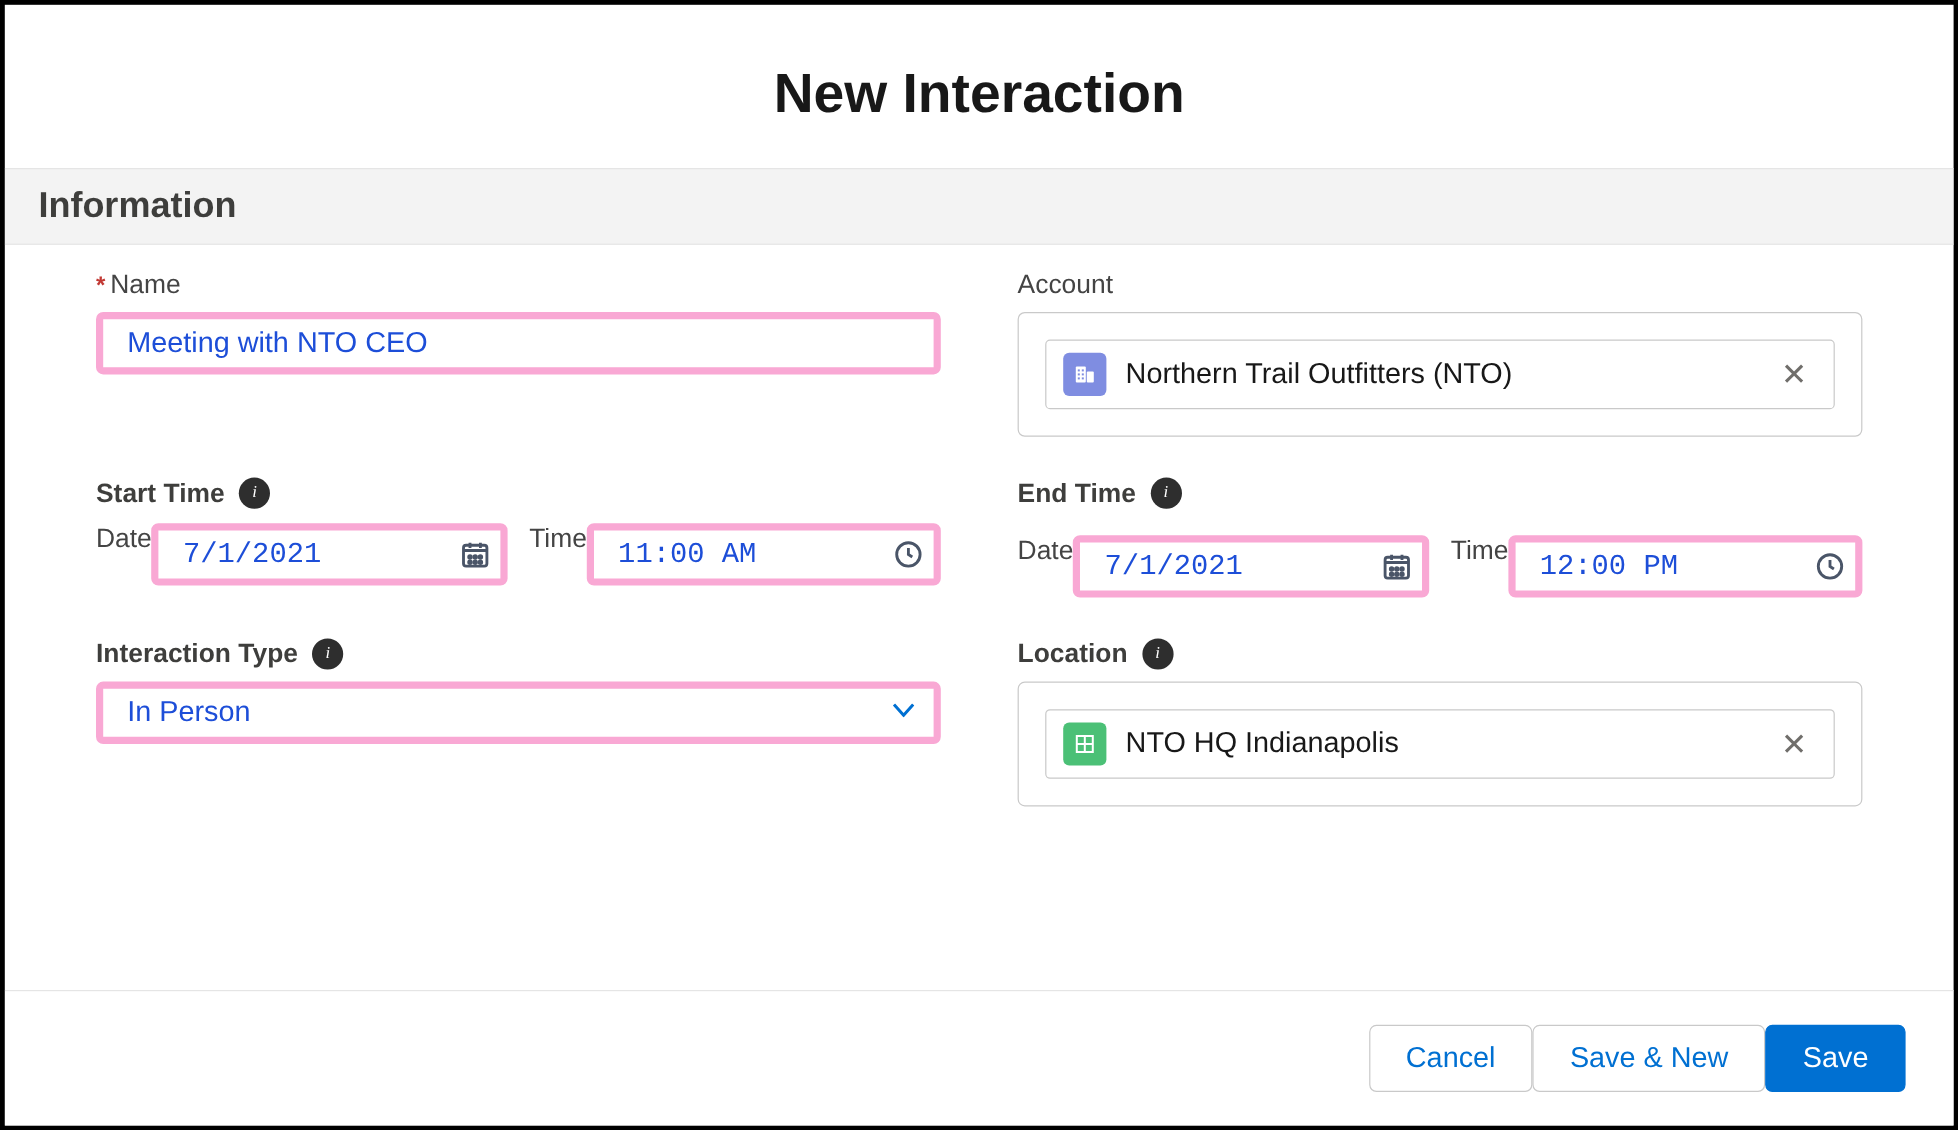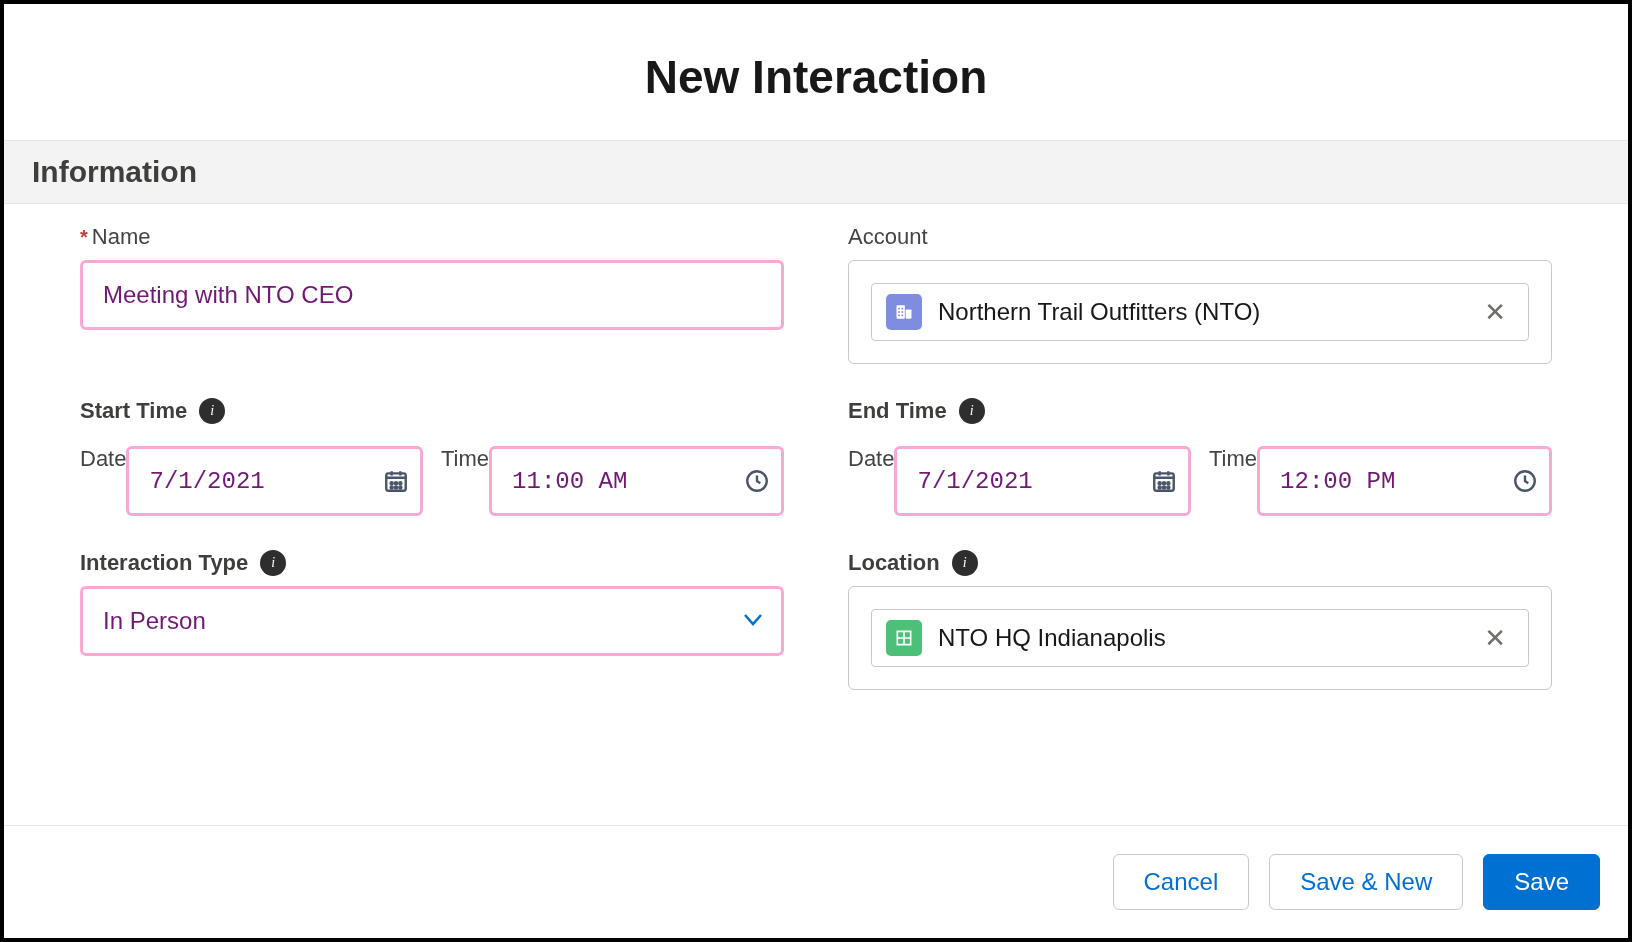--- a/index.html
+++ b/index.html
@@ -53,26 +53,26 @@
   .info-icon {
     width: 26px; height: 26px; border-radius: 50%;
     background: #2e2e2e; color: #fff;
     display: inline-flex; align-items: center; justify-content: center;
     font-size: 14px;
     font-family: Georgia, serif;
     font-style: italic;
     user-select: none;
   }
   .text-input {
-    height: 70px;
-    border: 3px solid #f9a8d4;
+    height: 52px;
+    border: 6px solid #f9a8d4;
     border-radius: 6px;
     padding: 0 20px;
     font-size: 24px;
-    color: #701a75;
+    color: #1d4ed8;
     background: #fff;
   }
 
   .lookup-wrap {
     border: 1px solid #c9c9c9;
     border-radius: 6px;
     padding: 22px;
     background:#fff;
   }
   .pill {
@@ -113,22 +113,22 @@
   }
 
   .select-wrap { position:relative; }
   .select-wrap .text-input { width:100%; padding-right:54px; cursor:pointer;}
   .select-caret {
     position:absolute; right:22px; top:50%; transform:translateY(-50%);
   }
 
   .footer {
     border-top: 1px solid #e5e5e5;
-    padding: 28px 28px;
-    display:flex; justify-content:flex-end; gap:20px;
+    padding: 28px 40px;
+    display:flex; justify-content:flex-end; 
     background:#fff;
   }
   .btn {
     height: 56px;
     padding: 0 30px;
     font-size: 24px;
     border-radius: 6px;
     border: 1px solid #c9c9c9;
     background: #fff;
     color: #0070d2;
@@ -178,21 +178,21 @@
                 <rect x="9" y="15" width="2" height="2" fill="#7f8de1"></rect>
               </svg>
           </span>
           <span class="pill-label">Northern Trail Outfitters (NTO)</span>
           <button class="pill-clear">✕</button>
         </div>
       </div>
     </div>
 
     <div class="field">
-      <div class="label-row" style="margin-bottom:22px;">
+      <div class="label-row" style="margin-bottom:12px;">
         <span class="label label-bold">Start Time</span>
         <span class="info-icon">i</span>
       </div>
       <div class="dt-row">
         <div class="dt-col">
           <span class="sublabel">Date</span>
           <div class="input-with-icon">
             <input class="text-input" value="7/1/2021" style="">
             <span class="trail-icon">
               <svg width="26" height="26" viewBox="0 0 24 24" fill="none" stroke="#4a5568" stroke-width="2.2">

